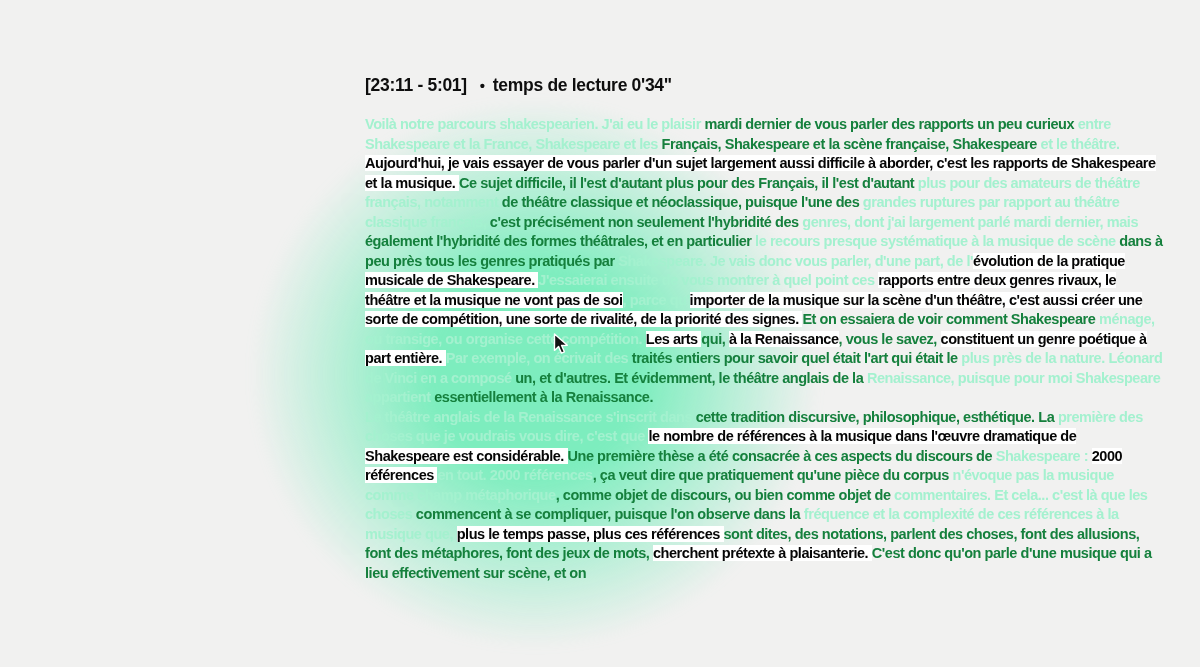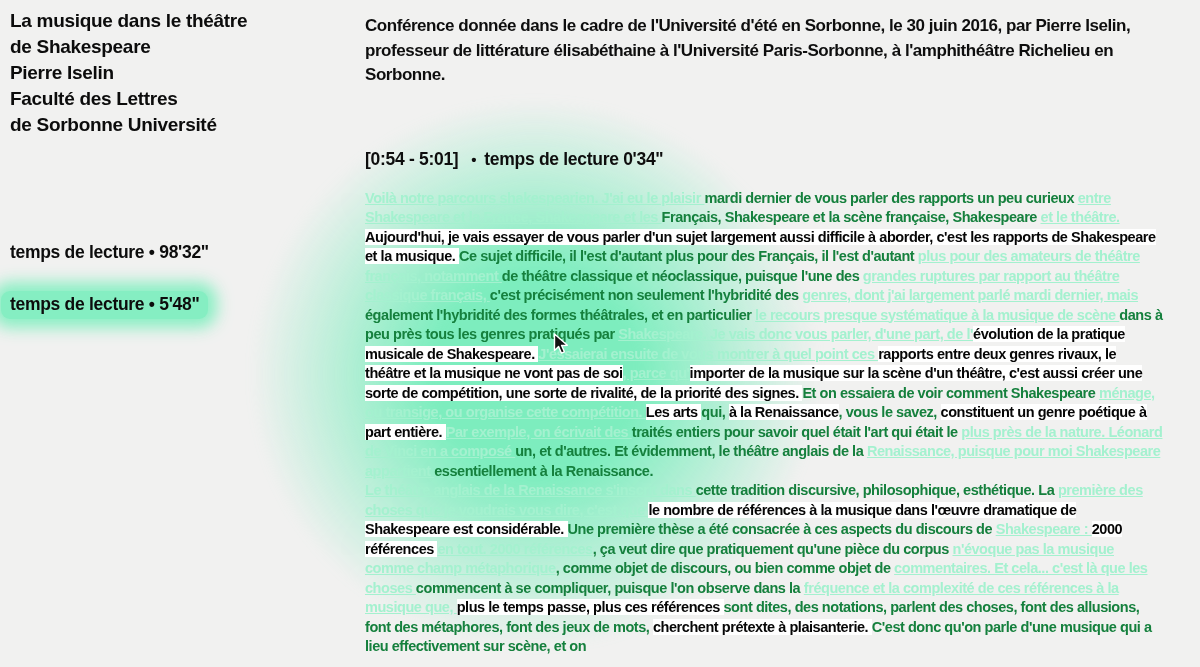--- a/index.html
+++ b/index.html
@@ -52,50 +52,36 @@
     font-size:17.5px;font-weight:700;color:#0e0e0e;letter-spacing:-0.3px;
     cursor:pointer;
   }
   .stamp .bullet{margin:0 8px 0 13px;font-size:15px;}
   .transcript{
     position:relative;z-index:1;margin:19px 0 0 0;
     font-size:14.5px;line-height:19.5px;font-weight:700;
     letter-spacing:-0.45px;color:#0e0e0e;
   }
   .transcript .dim-gray{color:#15803d;}
-  .transcript .dim-green{color:#a4f1cf;text-decoration:underline;}
+  .transcript .dim-green{color:#a4f1cf;}
   .transcript .bold{color:#060606;background:#ffffff;}
 
   
   .cursor{position:absolute;left:553px;top:333px;z-index:6;pointer-events:none;}
 </style>
 </head>
 <body>
 
 <div class="page">
 
-  <aside class="sidebar">
-    <h1 class="doc-title">La musique dans le théâtre
-de Shakespeare
-Pierre Iselin
-Faculté des Lettres
-de Sorbonne Université</h1>
-    <div class="rt-row rt-total">
-      <span>temps de lecture • 98'32"</span>
-    </div>
-    <div class="rt-row rt-selected">
-      <span class="rt-pill">temps de lecture • 5'48"</span>
-    </div>
-  </aside>
 
   <main class="main">
     <div class="glow"></div>
-    <p class="desc">Conférence donnée dans le cadre de l'Université d'été en Sorbonne, le 30 juin 2016, par Pierre Iselin, professeur de littérature élisabéthaine à l'Université Paris-Sorbonne, à l'amphithéâtre Richelieu en Sorbonne.</p>
     <div class="stamp">
-      <span>[0:54 - 5:01]</span><span class="bullet">•</span><span>temps de lecture 0'34"</span>
+      <span>[23:11 - 5:01]</span><span class="bullet">•</span><span>temps de lecture 0'34"</span>
     </div>
     <p class="transcript"><span class="dim-green">Voilà notre parcours shakespearien. J'ai eu le plaisir </span><span class="dim-gray">mardi dernier de vous parler des rapports un peu curieux </span><span class="dim-green">entre Shakespeare et la France, Shakespeare et les </span><span class="dim-gray">Français, Shakespeare et la scène française, Shakespeare </span><span class="dim-green">et le théâtre. </span><span class="bold">Aujourd'hui, je vais essayer de vous parler d'un sujet largement aussi difficile à aborder, c'est les rapports de Shakespeare et la musique. </span><span class="dim-gray">Ce sujet difficile, il l'est d'autant plus pour des Français, il l'est d'autant </span><span class="dim-green">plus pour des amateurs de théâtre français, notamment </span><span class="dim-gray">de théâtre classique et néoclassique, puisque l'une des </span><span class="dim-green">grandes ruptures par rapport au théâtre classique français, </span><span class="dim-gray">c'est précisément non seulement l'hybridité des </span><span class="dim-green">genres, dont j'ai largement parlé mardi dernier, mais </span><span class="dim-gray">également l'hybridité des formes théâtrales, et en particulier </span><span class="dim-green">le recours presque systématique à la musique de scène </span><span class="dim-gray">dans à peu près tous les genres pratiqués par </span><span class="dim-green">Shakespeare. Je vais donc vous parler, d'une part, de l'</span><span class="bold">évolution de la pratique musicale de Shakespeare. </span><span class="dim-green">J'essaierai ensuite de vous montrer à quel point ces </span><span class="bold">rapports entre deux genres rivaux, le théâtre et la musique ne vont pas de soi</span><span class="dim-green">, parce qu'</span><span class="bold">importer de la musique sur la scène d'un théâtre, c'est aussi créer une sorte de compétition, une sorte de rivalité, de la priorité des signes. </span><span class="dim-gray">Et on essaiera de voir comment Shakespeare </span><span class="dim-green">ménage, ou transige, ou organise cette compétition. </span><span class="bold">Les arts </span><span class="dim-gray">qui, </span><span class="bold">à la Renaissance</span><span class="dim-gray">, vous le savez, </span><span class="bold">constituent un genre poétique à part entière. </span><span class="dim-green">Par exemple, on écrivait des </span><span class="dim-gray">traités entiers pour savoir quel était l'art qui était le </span><span class="dim-green">plus près de la nature. Léonard de Vinci en a composé </span><span class="dim-gray">un, et d'autres. Et évidemment, le théâtre anglais de la </span><span class="dim-green">Renaissance, puisque pour moi Shakespeare appartient </span><span class="dim-gray">essentiellement à la Renaissance.</span><br><span class="dim-green">Le théâtre anglais de la Renaissance s'inscrit dans </span><span class="dim-gray">cette tradition discursive, philosophique, esthétique. La </span><span class="dim-green">première des choses que je voudrais vous dire, c'est que </span><span class="bold">le nombre de références à la musique dans l'œuvre dramatique de Shakespeare est considérable. </span><span class="dim-gray">Une première thèse a été consacrée à ces aspects du discours de </span><span class="dim-green">Shakespeare : </span><span class="bold">2000 références </span><span class="dim-green">en tout. 2000 références</span><span class="dim-gray">, ça veut dire que pratiquement qu'une pièce du corpus </span><span class="dim-green">n'évoque pas la musique comme champ métaphorique</span><span class="dim-gray">, comme objet de discours, ou bien comme objet de </span><span class="dim-green">commentaires. Et cela... c'est là que les choses </span><span class="dim-gray">commencent à se compliquer, puisque l'on observe dans la </span><span class="dim-green">fréquence et la complexité de ces références à la musique que, </span><span class="bold">plus le temps passe, plus ces références </span><span class="dim-gray">sont dites, des notations, parlent des choses, font des allusions, font des métaphores, font des jeux de mots, </span><span class="bold">cherchent prétexte à plaisanterie. </span><span class="dim-gray">C'est donc qu'on parle d'une musique qui a lieu effectivement sur scène, et on</span></p>
   </main>
 
   <svg class="cursor" width="19" height="23" viewBox="0 0 19 23">
     <path d="M1.5 1 L1.5 17.4 L5.6 13.6 L8.4 20.1 L11.4 18.8 L8.6 12.5 L14.3 12.3 Z" fill="#121212" stroke="#ffffff" stroke-width="1.4" stroke-linejoin="round"></path>
   </svg>
 
 </div>
 

